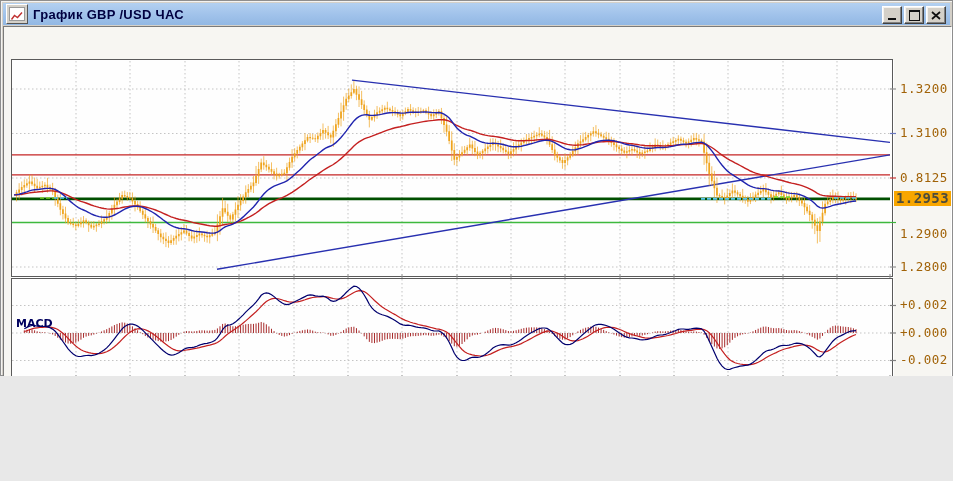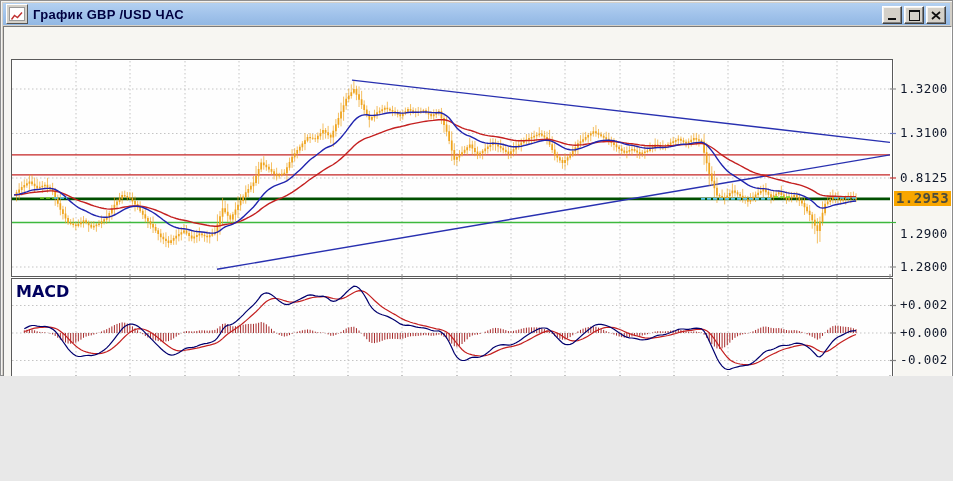--- a/index.html
+++ b/index.html
@@ -28,24 +28,24 @@
   #p-main{left:7px;top:32px;width:880px;height:216px;}
   #p-macd{left:7px;top:251px;width:880px;height:98px;}
   #p-rsi {left:7px;top:351px;width:880px;height:98px;}
   svg.layer{position:absolute;pointer-events:none;}
   #svg-main{left:8px;top:34px;}
   #svg-macd{left:8px;top:252px;}
   #svg-rsi{left:8px;top:352px;}
   #svg-axis{left:3px;top:26px;}
   .legend{position:absolute;left:12px;top:36px;font-family:"DejaVu Sans",sans-serif;
     font-size:11px;font-weight:bold;white-space:pre;}
-  .plabel{position:absolute;left:12px;font-family:"DejaVu Sans",sans-serif;font-size:16px;
-    font-weight:bold;color:#00005E;}
+  .plabel{position:absolute;left:12px;font-family:"DejaVu Sans",sans-serif;font-size:11px;
+    font-weight:bold;color:#00005E;margin-top:35px;}
   .axlab{position:absolute;left:896px;font-family:"DejaVu Sans Mono",monospace;
-    font-size:12.5px;color:#0f172a;letter-spacing:.4px;white-space:nowrap;}
+    font-size:12.5px;color:#a16207;letter-spacing:.4px;white-space:nowrap;}
   .tag{position:absolute;left:890px;width:57px;height:15px;background:#F8A600;
     font-family:"DejaVu Sans Mono",monospace;font-size:14px;font-weight:bold;color:#4c4c3c;
     text-align:center;line-height:15px;letter-spacing:.4px;}
   .tlab{position:absolute;top:452px;font-family:"DejaVu Sans Mono",monospace;font-size:11px;
     white-space:nowrap;transform:translateX(-50%);}
   .tlab .d{color:#606060;} .tlab .w{color:#9a9a9a;}
   .mbadge{position:absolute;top:434px;height:15px;padding:0 7px;background:#7E9CB8;
     color:#F2F6FA;font-family:"DejaVu Sans Mono",monospace;font-size:11px;line-height:15px;
     border:1px solid #6c88a2;}
   

